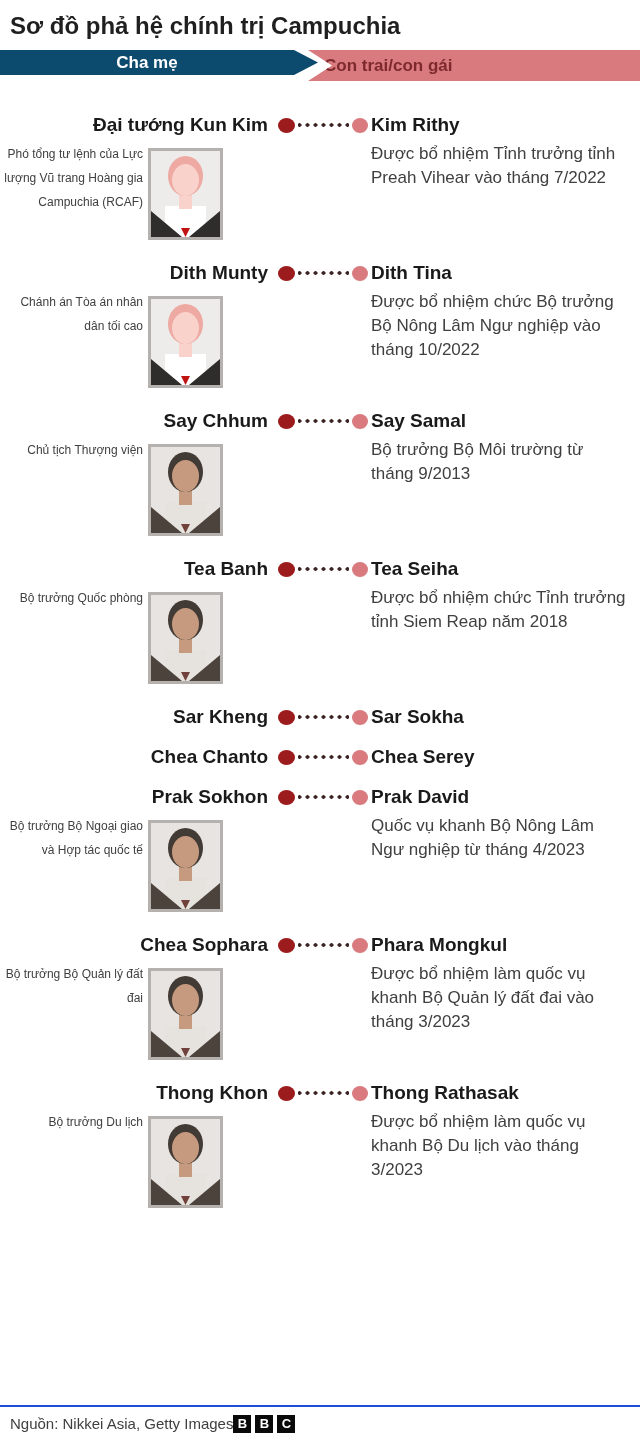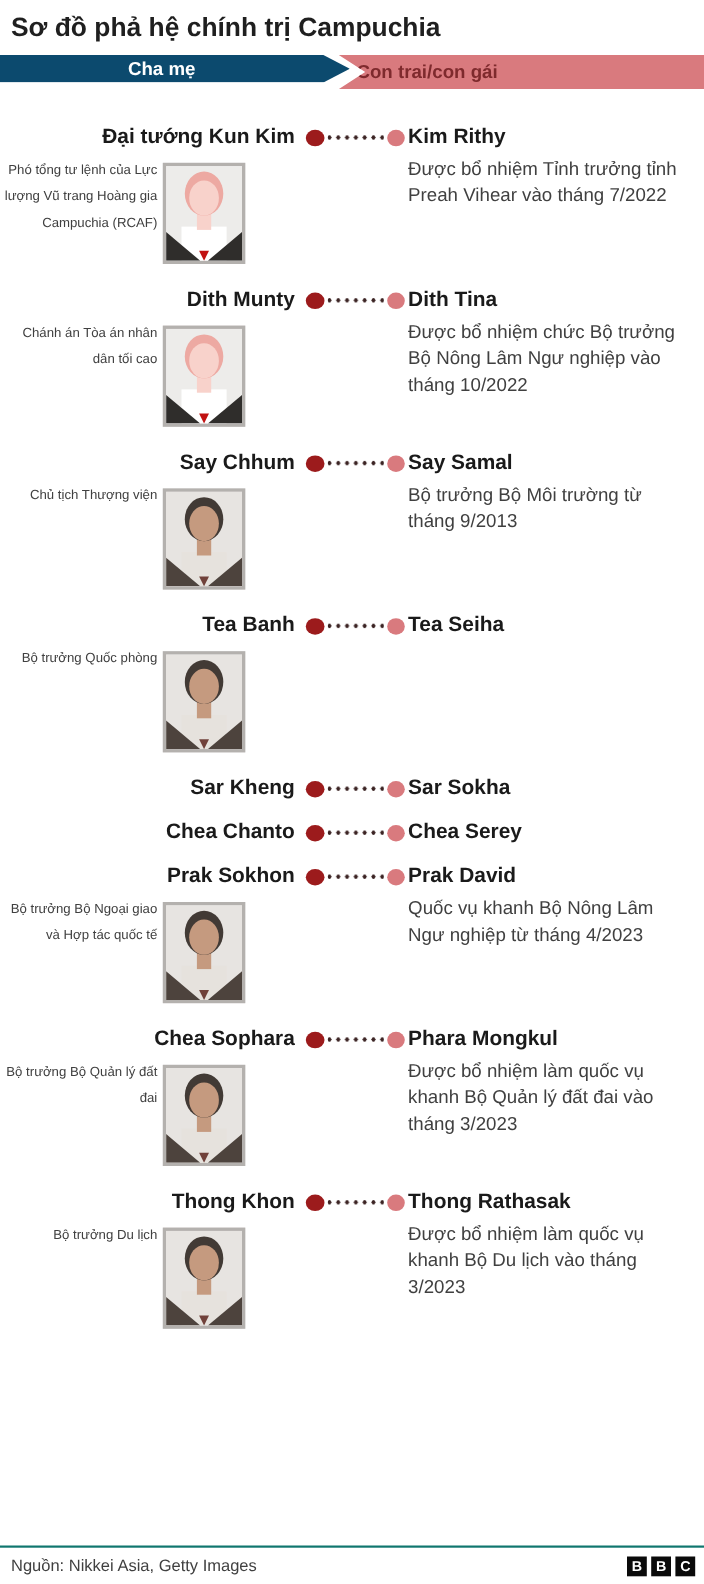--- a/index.html
+++ b/index.html
@@ -156,24 +156,23 @@
   .p-face  { fill: var(--face); }
   .p-suit  { fill: var(--suit); }
   .p-shirt { fill: var(--shirt); }
   .p-tie   { fill: var(--tie); }
 
   
   .footer {
     position: absolute;
     left: 0; right: 0; bottom: 0;
     height: 33px;
-    border-top: 2px solid #0f766e;
+    border-top: 2px solid #1d4ed8;
     display: flex;
     align-items: center;
-    justify-content: space-between;
     background: #ffffff;
   }
   .source-text {
     margin: 0;
     padding-left: 10px;
     font-size: 15px;
     color: #404040;
   }
   .bbc-logo {
     display: flex;
@@ -309,20 +308,21 @@
           <rect class="p-bg" x="0" y="0" width="69" height="86"></rect>
           <rect class="p-shirt" x="14" y="55" width="41" height="31"></rect>
           <path class="p-suit" d="M0,60 L31,86 L0,86 Z"></path>
           <path class="p-suit" d="M69,60 L38,86 L69,86 Z"></path>
           <path class="p-tie" d="M30,77 L39,77 L34.5,86 Z"></path>
           <rect class="p-face" x="28" y="38" width="13" height="20"></rect>
           <ellipse class="p-hair" cx="34.5" cy="25" rx="17.5" ry="20"></ellipse>
           <ellipse class="p-face" cx="34.5" cy="29" rx="13.5" ry="16"></ellipse>
         </svg>
       </div>
+      <p class="right-desc">Được bổ nhiệm chức Tỉnh trưởng tỉnh Siem Reap năm 2018</p>
     </div>
   </section>
 
   <section class="row">
     <div class="name-line">
       <h2 class="parent-name">Sar Kheng</h2>
       <div class="connector">
         <span class="dot dot-parent"></span>
         <span class="dotted"></span>
         <span class="dot dot-child"></span>

